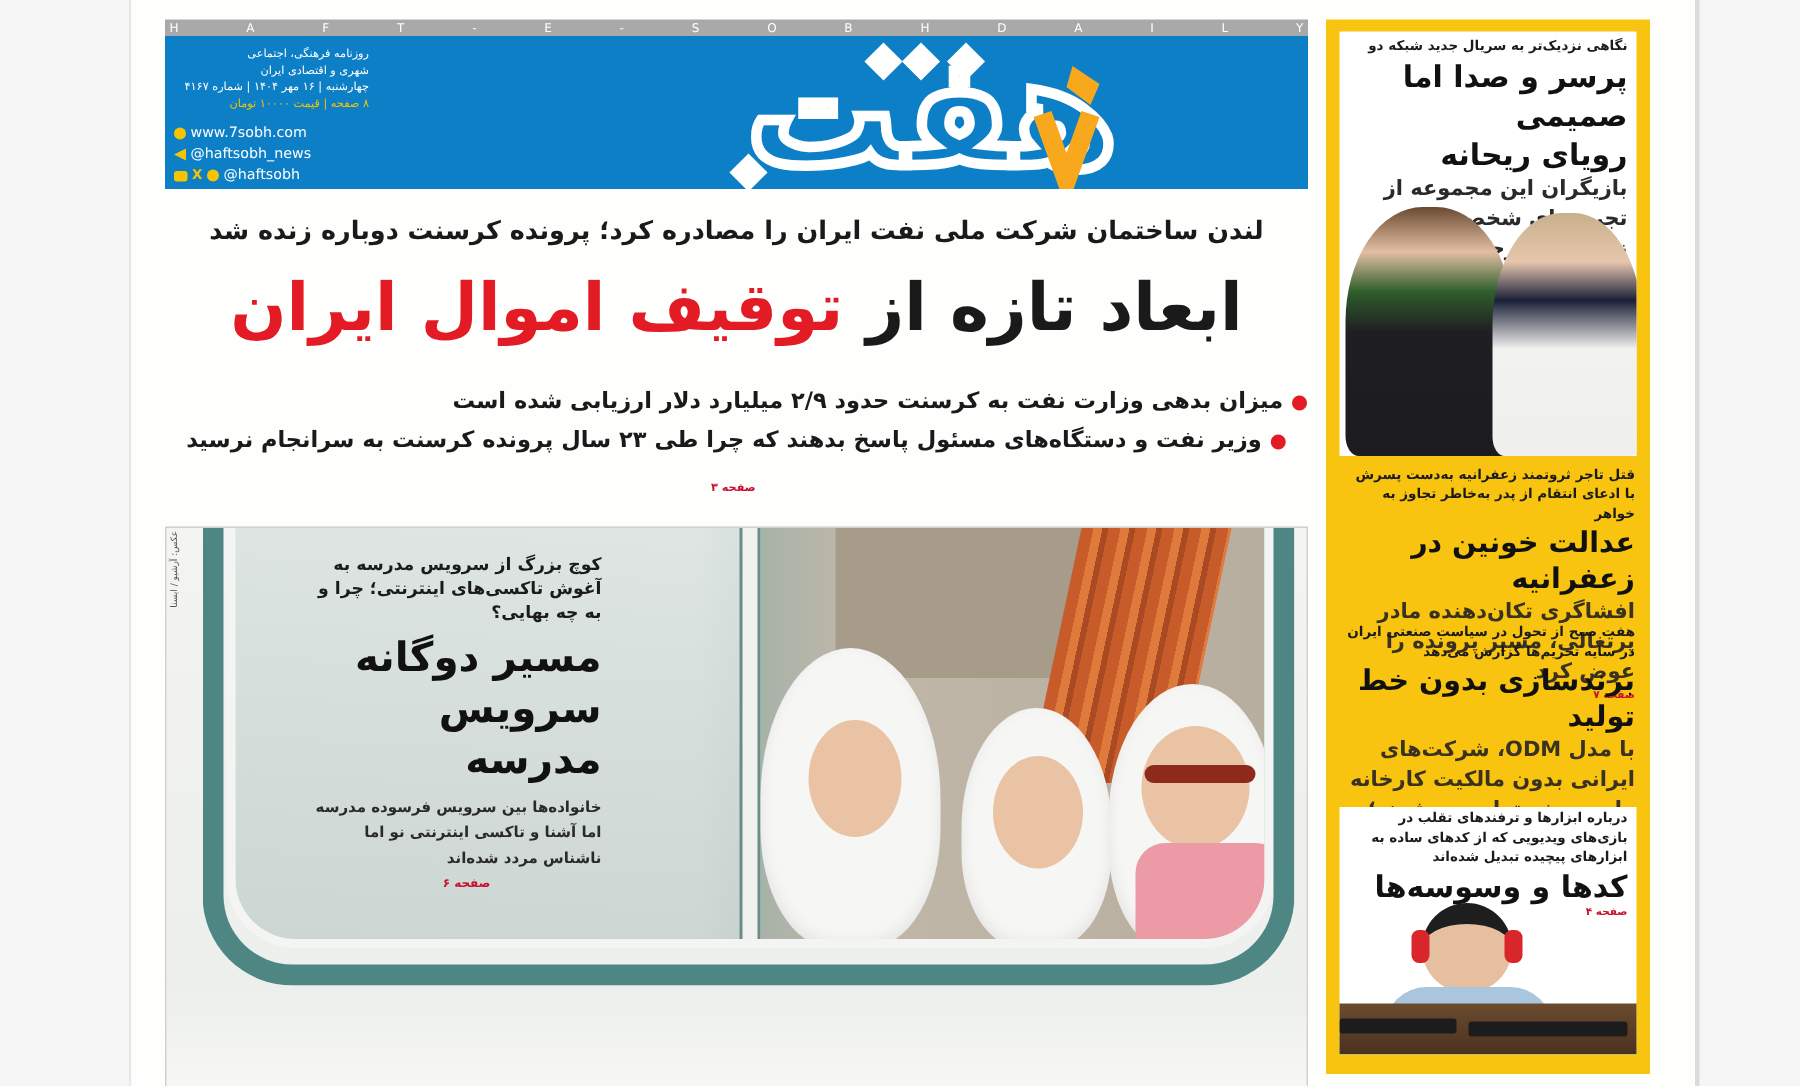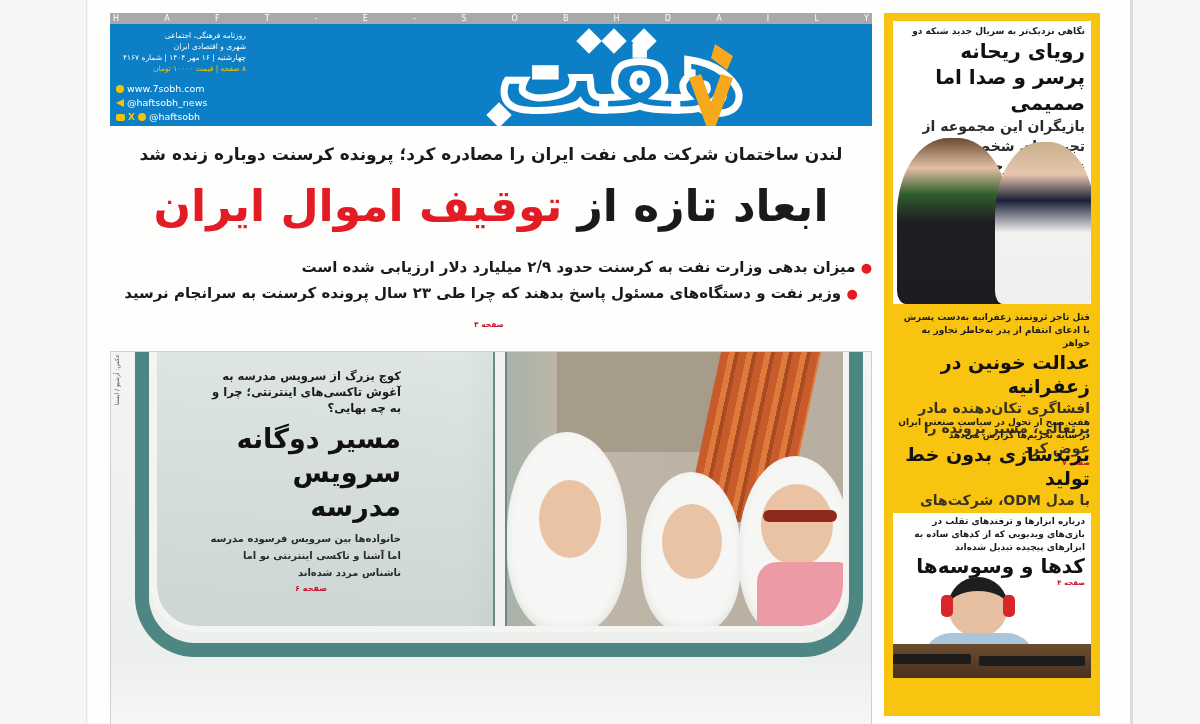--- a/index.html
+++ b/index.html
@@ -54,21 +54,21 @@
 
   .story-box { position: absolute; left: 90px; top: 16px; width: 200px; direction: rtl; text-align: right; }
   .story-kicker { font-size: 11.5px; font-weight: bold; color: #1b1b1b; line-height: 16px; text-align: right; }
   .story-title { font-size: 27px; font-weight: bold; color: #111; line-height: 34px; text-align: right; margin-top: 6px; }
   .story-body { font-size: 10px; font-weight: bold; color: #2a2a2a; line-height: 17px; text-align: right; margin-top: 6px; }
   .story-ref { color: #c8102e; font-size: 8px; font-weight: bold; margin-top: 3px; text-align: center; padding-left: 20px; }
 
   
   .sidebar { position: absolute; left: 796px; top: 13px; width: 216px; height: 703px; background: #f8c40f; }
   .sb-white1 { position: absolute; left: 9px; top: 8px; width: 198px; height: 283px; background: #fff; overflow: hidden; }
-  .sb-white2 { position: absolute; left: 9px; top: 500px; width: 198px; height: 165px; background: #fff; overflow: hidden; }
+  .sb-white2 { position: absolute; left: 9px; top: 525px; width: 198px; height: 165px; background: #fff; overflow: hidden; }
   .sb-text { direction: rtl; text-align: right; }
   .sb-kicker { font-size: 9px; font-weight: bold; color: #1b1b1b; line-height: 13px; }
   .sb-title { font-size: 18px; font-weight: bold; color: #111; line-height: 24px; letter-spacing: -0.5px; }
   .sb-body { font-size: 14px; font-weight: bold; color: #2a2a2a; line-height: 20px; }
   .sb-ref { font-size: 7px; font-weight: bold; color: #c8102e; line-height: 11px; }
   .sb-yellow-body { color: #3a3220; }
 
   .actress { position: absolute; bottom: 0; border-radius: 46% 46% 8% 8%; }
   .gamer-desk { position: absolute; left: -10px; bottom: 0; width: 218px; height: 34px; background: linear-gradient(180deg, #6b4b2e, #4a3220); }
   .keyboard { position: absolute; height: 10px; background: #1c1c1c; border-radius: 2px; }
@@ -171,22 +171,22 @@
         </div>
         <div class="story-body">خانواده‌ها بین سرویس فرسوده مدرسه اما آشنا و تاکسی اینترنتی نو اما ناشناس مردد شده‌اند</div>
         <div class="story-ref">صفحه ۶</div>
       </div>
     </div>
 
     <div class="sidebar">
       <div class="sb-white1">
         <div class="sb-text" style="padding:4px 6px 0 6px;">
           <div class="sb-kicker">نگاهی نزدیک‌تر به سریال جدید شبکه دو</div>
+          <div class="sb-title" style="font-size:20px; line-height:26px;">پرسر و صدا اما صمیمی</div>
           <div class="sb-title" style="font-size:20px; line-height:26px;">رویای ریحانه</div>
-          <div class="sb-title" style="font-size:20px; line-height:26px;">پرسر و صدا اما صمیمی</div>
           <div class="sb-body">بازیگران این مجموعه از تجربه‌های شخصی و نقش‌های پرچالش خود می‌گویند</div>
           <div class="sb-ref">صفحه ۵</div>
         </div>
 
         <div class="actress" style="left:4px; width:112px; height:166px; background: linear-gradient(180deg, #6a4a32 0%, #e2bfa3 18%, #2f5e2c 34%, #1f1f23 50%, #1c1c20 100%);"></div>
         <div class="actress" style="left:102px; width:100px; height:162px; background: linear-gradient(180deg, #c8b08a 0%, #e7c6ae 20%, #1a2038 36%, #f2f2f0 56%, #efefed 100%);"></div>
       </div>
 
       <div class="sb-text" style="position:absolute; left:10px; top:298px; width:196px;">
         <div class="sb-kicker">قتل تاجر ثروتمند زعفرانیه به‌دست پسرش با ادعای انتقام از پدر به‌خاطر تجاوز به خواهر</div>

